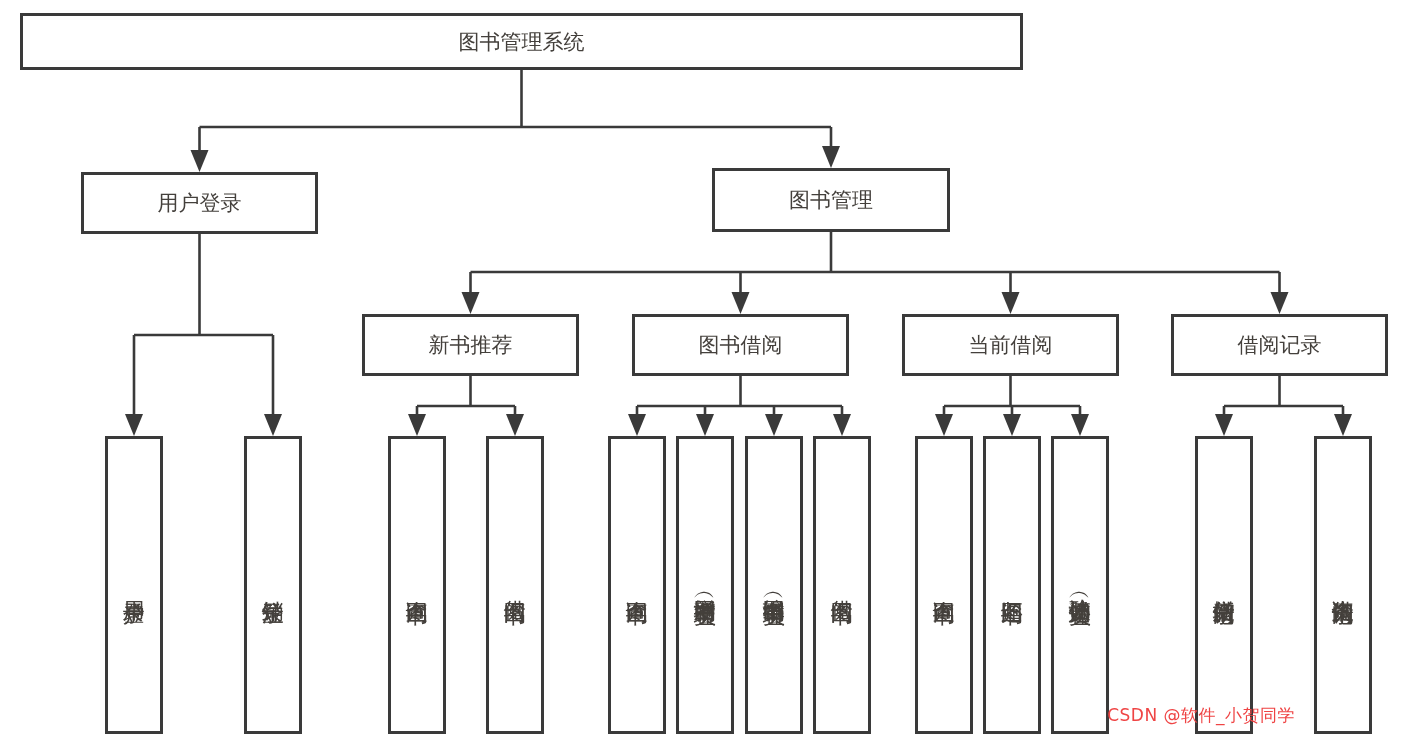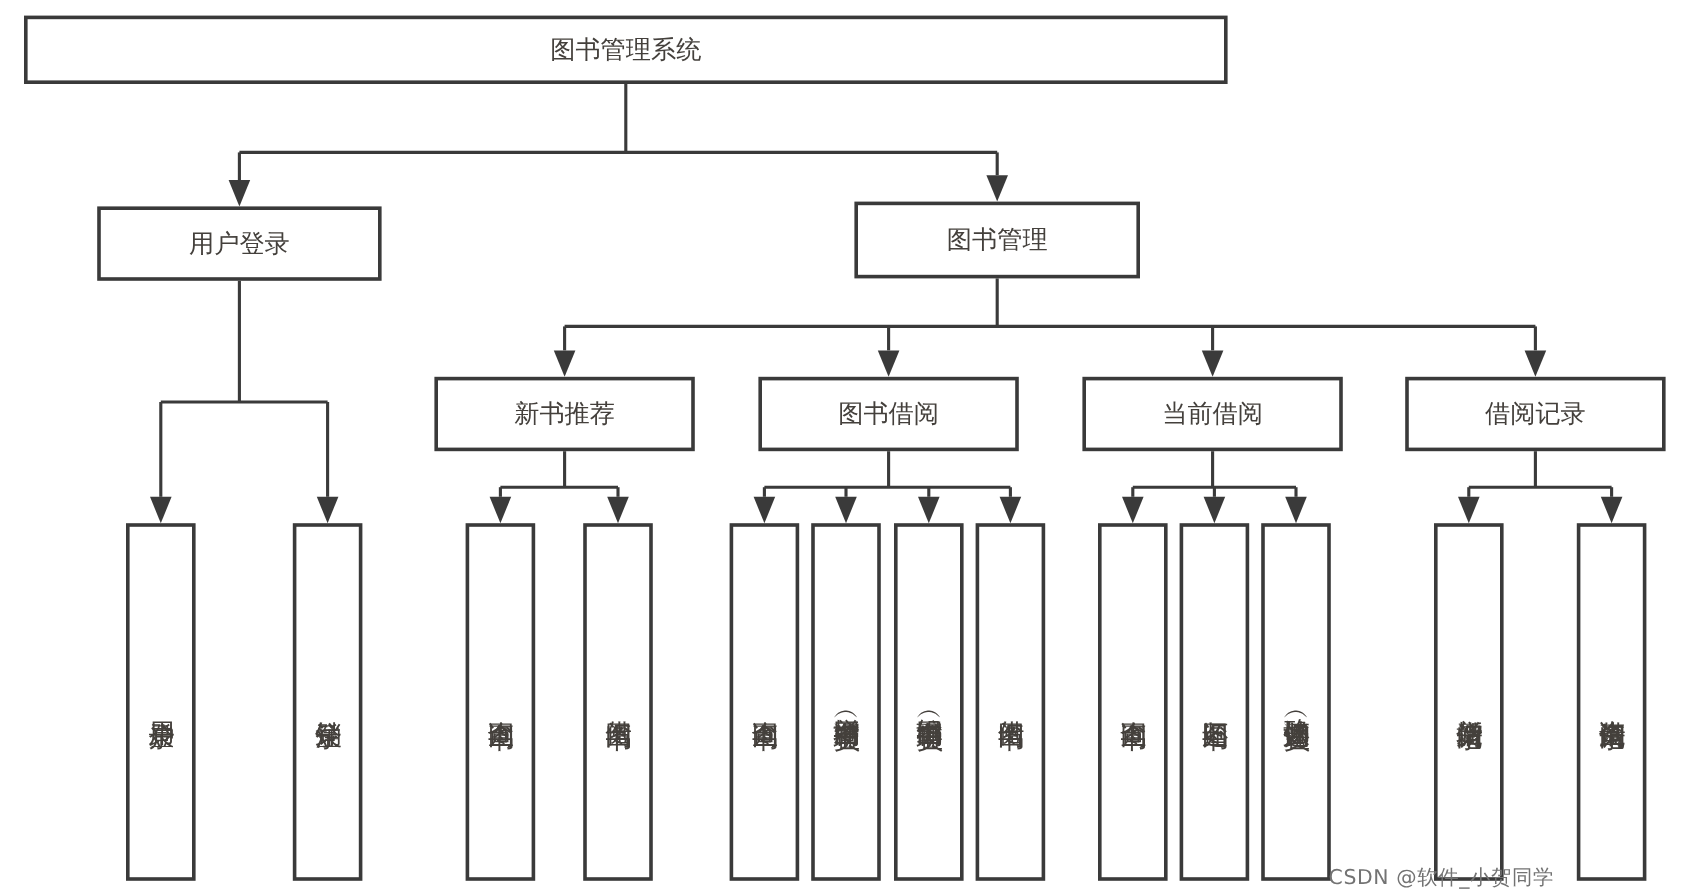--- a/index.html
+++ b/index.html
@@ -67,24 +67,24 @@
     font-size: 22px;
     line-height: 1.06;
     letter-spacing: 1px;
     color: #44403c;
     white-space: nowrap;
     text-align: center;
   }
   .watermark {
     position: absolute;
     right: 8px;
-    bottom: 4px;
+    bottom: 20px;
     font-family: "DejaVu Sans", "Liberation Sans", sans-serif;
     font-size: 17px;
-    color: #737373;
+    color: #ef4444;
     letter-spacing: 0.5px;
     white-space: nowrap;
   }
 </style>
 </head>
 <body>
 
 <div id="diagram-root">
 
   <svg class="flow" viewBox="0 0 1405 747" xmlns="http://www.w3.org/2000/svg">

